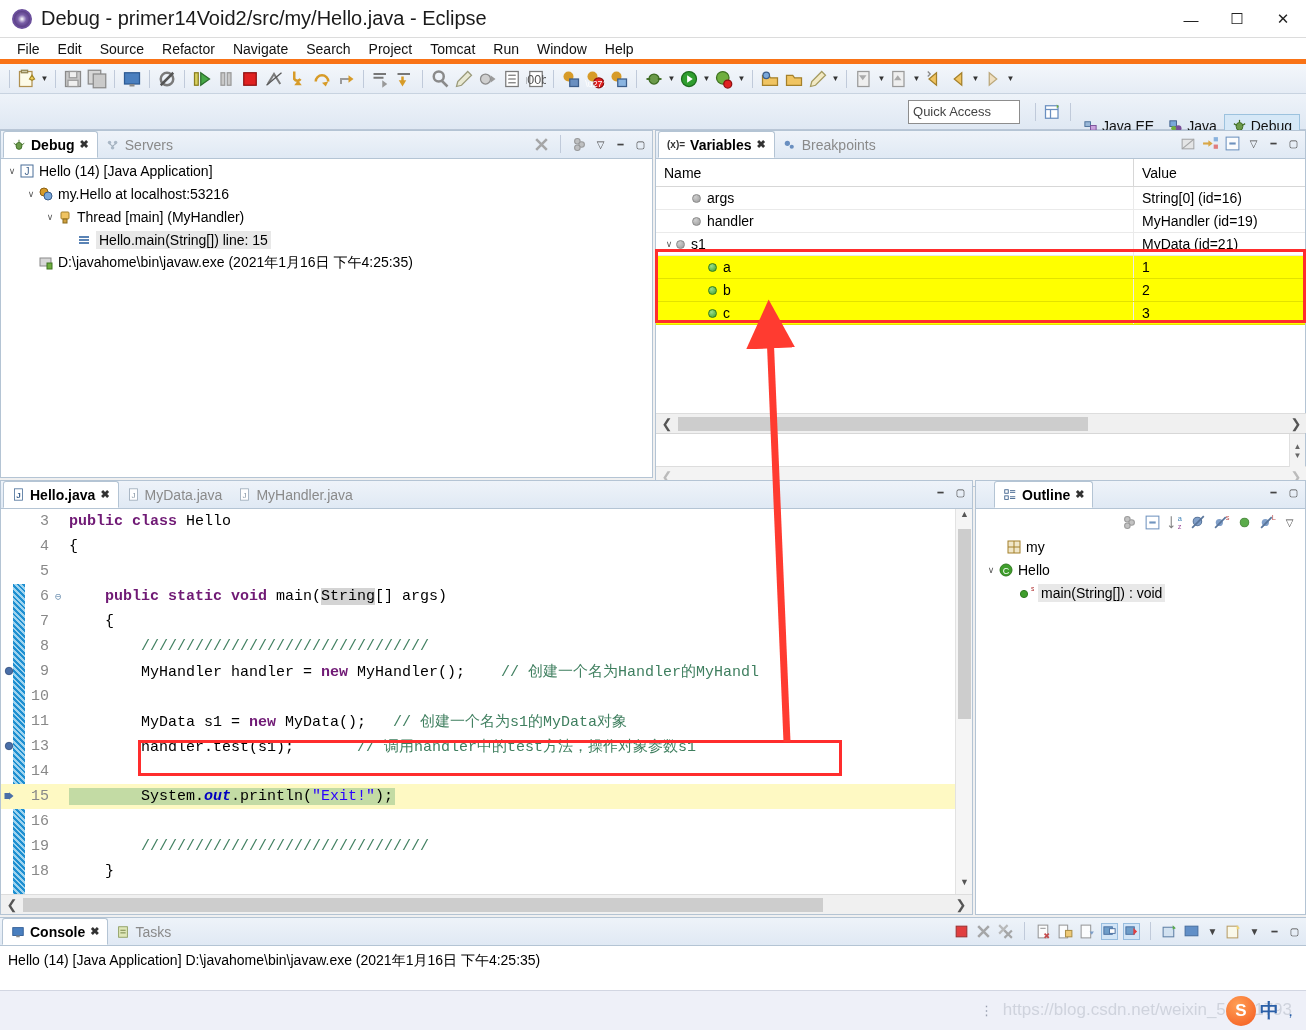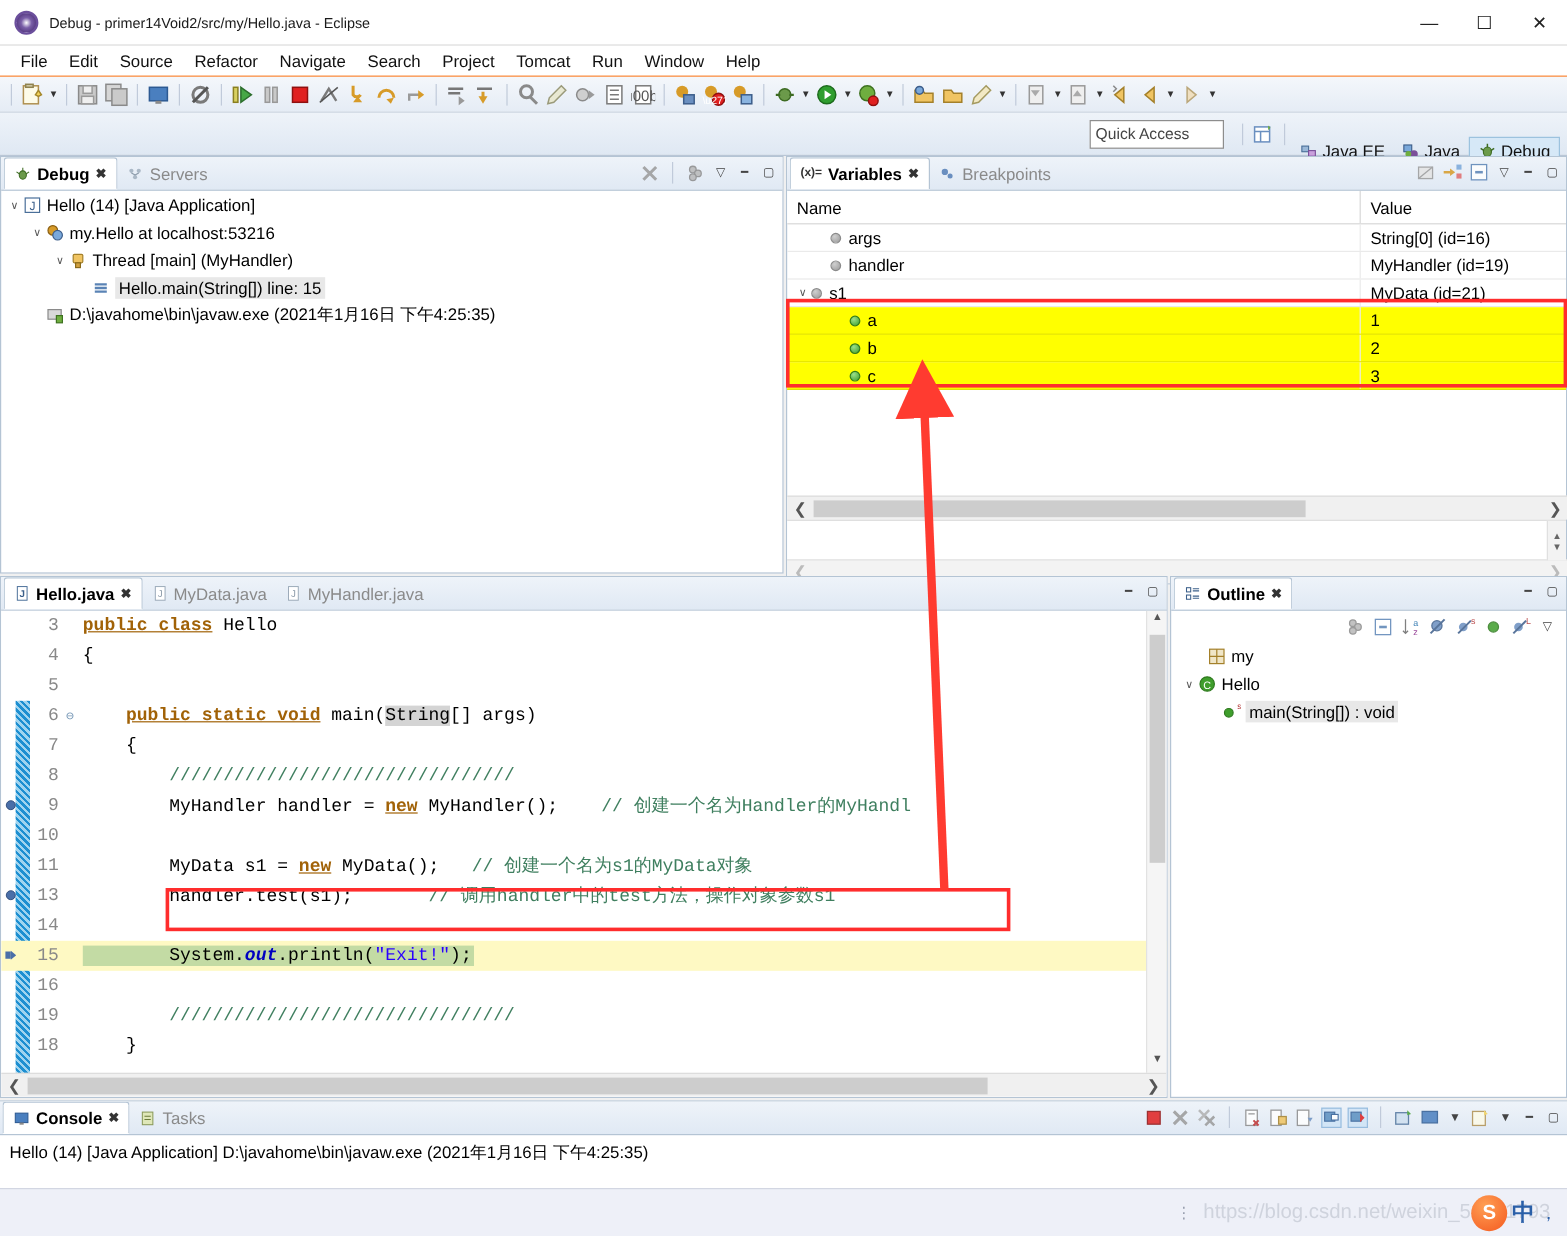--- a/index.html
+++ b/index.html
@@ -16,27 +16,27 @@
   
   #titlebar {
     height:38px; background:#ffffff; border-bottom:1px solid #dcdcdc;
     display:flex; align-items:center; position:relative;
   }
   #app-icon {
     width:20px;height:20px;margin-left:12px;margin-right:9px;border-radius:50%;
     background:radial-gradient(circle at 50% 50%, #fff 0%, #7a5fa8 38%, #5b3f86 70%, #3f2a66 100%);
     border:2px solid #6b4f9c;
   }
-  #title-text { font-size:12px; color:#1a1a1a; }
+  #title-text { font-size:20px; color:#1a1a1a; }
   .wbtn { width:46px;height:38px;display:flex;align-items:center;justify-content:center;
     font-size:15px;color:#222; cursor:default;}
   #winctrls { position:absolute; right:0; top:0; display:flex; }
   
   #menubar { height:26px; background:#ffffff; display:flex; align-items:center;
-     padding-left:8px; border-bottom:1px solid #f97316;}
+     padding-left:8px; border-bottom:5px solid #f97316;}
   .menu-item { padding:2px 9px; font-size:14px; color:#111; }
   
   #toolbar {
     height:30px;
     background:linear-gradient(to bottom,#f4f7fb 0%,#e5ecf5 100%);
     border-bottom:1px solid #c8d3e0;
     display:flex; align-items:center; padding-left:4px;
   }
   #toolbar2 {
     height:36px;
@@ -104,21 +104,21 @@
     background:radial-gradient(circle at 35% 30%,#cfcfcf,#9a9a9a); border:1px solid #8a8a8a;}
   .vdot.green { background:radial-gradient(circle at 35% 30%,#9be08a,#3f9e2c); border:1px solid #2f7a1f;}
   
   #editor-view { left:0; top:350px; width:973px; height:435px; }
   .code-area { position:relative; background:#fff; height:calc(100% - 28px); overflow:hidden; }
   .gutter-change { position:absolute; left:12px; top:0; width:12px; background:
      repeating-linear-gradient(45deg,#1d8fd1 0 2px,#9fd4ef 2px 4px); }
   .code-line { height:25px; display:flex; align-items:center; white-space:pre;
     font-family:"Liberation Mono", monospace; font-size:15px; }
   .lnum { width:54px; text-align:right; padding-right:6px; color:#888; font-family:"Liberation Mono",monospace; font-size:15px;}
-  .kw { color:#a16207; font-weight:bold;text-decoration:underline; }
+  .kw { color:#701a75; font-weight:bold; }
   .cmt { color:#3f7f5f; }
   .str { color:#2a00ff; }
   .fld { color:#0000c0; font-weight:bold; font-style:italic; }
   .hlbox { background:#d4d4d4; }
   .cur-line { background:#fef9c3; }
   .exec-hl { background:#c3dba4; }
   .marker { position:absolute; left:2px; width:12px;height:12px; }
   
   #outline-view { left:975px; top:350px; width:331px; height:435px; }
   
@@ -616,21 +616,21 @@
       <div class="hscroll" style="position:absolute;left:0;bottom:0;width:971px;">
         <span class="arr">❮</span>
         <div class="hthumb" style="width:800px;"></div>
         <span class="arr" style="margin-left:auto;">❯</span>
       </div>
     </div>
   </div>
 
   <div class="view" id="outline-view">
     <div class="view-tabs">
-      <div class="vtab sel" style="margin-left:2px;">
+      <div class="vtab sel" style="margin-left:18px;">
         <svg width="14" height="14" viewBox="0 0 16 16">
             <rect x="2" y="2" width="4" height="4" fill="#fff" stroke="#3b5f8a"></rect>
             <rect x="2" y="9" width="4" height="4" fill="#fff" stroke="#3b5f8a"></rect>
             <line x1="8" y1="3" x2="14" y2="3" stroke="#3b5f8a"></line>
             <line x1="8" y1="5" x2="14" y2="5" stroke="#3b5f8a"></line>
             <line x1="8" y1="10" x2="14" y2="10" stroke="#3b5f8a"></line>
             <line x1="8" y1="12" x2="14" y2="12" stroke="#3b5f8a"></line>
           </svg>
         <span>Outline</span>
         <span class="x">✖</span>

